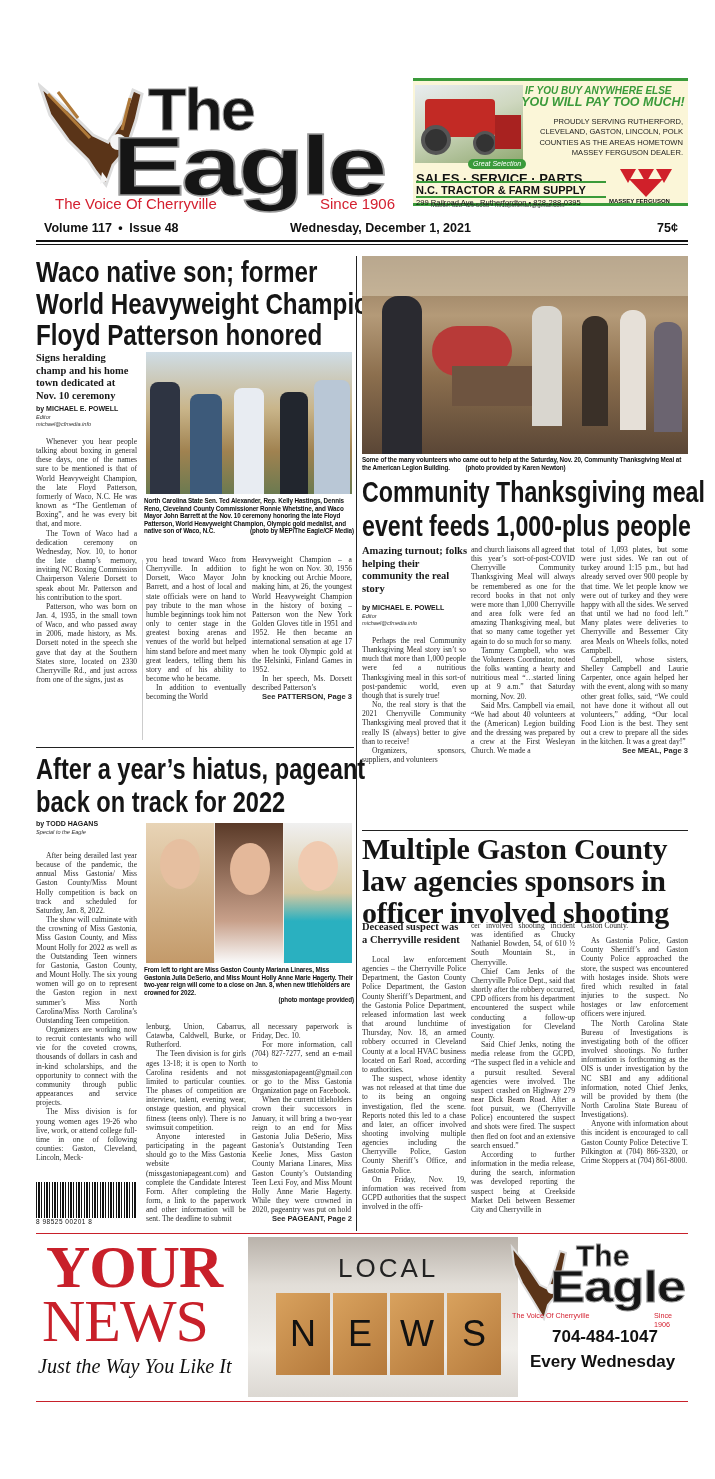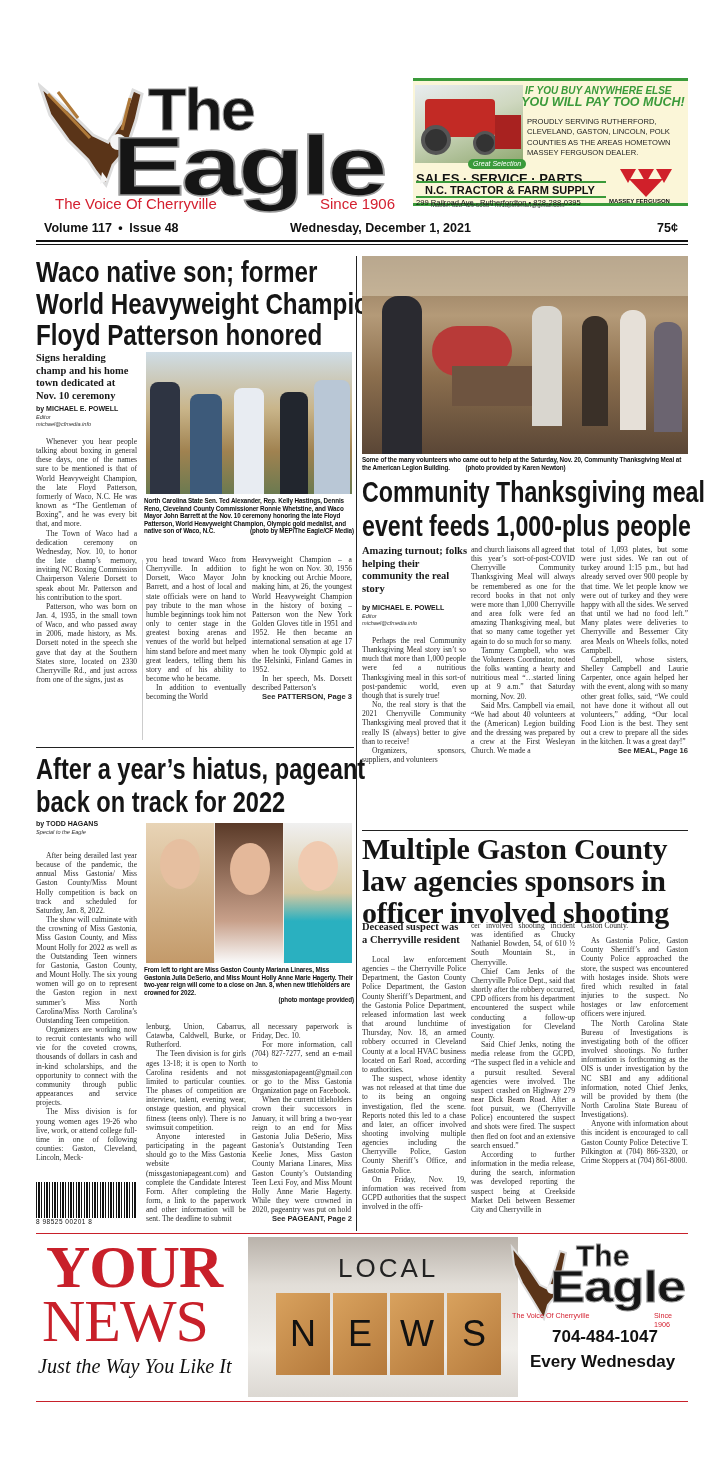--- a/index.html
+++ b/index.html
@@ -46,25 +46,25 @@
 
 <div class="abs" style="left:413px;top:78px;width:275px;height:128px;background:#fbf6d8;border-top:3px solid #3a9a3a;border-bottom:3px solid #3a9a3a">
   <div class="photo" style="left:2px;top:4px;width:108px;height:78px;background:linear-gradient(160deg,#e8ecef 0%,#cfd8c0 45%,#8fa870 100%)">
     <div class="abs" style="left:10px;top:14px;width:70px;height:38px;background:#c22a25;border-radius:4px"></div>
     <div class="abs" style="left:6px;top:40px;width:30px;height:30px;border-radius:50%;background:#333;border:4px solid #555"></div>
     <div class="abs" style="left:58px;top:46px;width:24px;height:24px;border-radius:50%;background:#333;border:3px solid #555"></div>
     <div class="abs" style="left:80px;top:30px;width:26px;height:34px;background:#a82220"></div>
   </div>
   <div class="abs sans" style="left:112px;top:4px;width:160px;text-align:left;font-style:italic;font-weight:bold;font-size:10px;color:#3a9a3a;line-height:11px">IF YOU BUY ANYWHERE ELSE</div>
   <div class="abs sans" style="left:106px;top:14px;width:168px;text-align:center;font-style:italic;font-weight:bold;font-size:12.5px;color:#3a9a3a;line-height:14px">YOU WILL PAY TOO MUCH!</div>
-  <div class="abs sans" style="left:114px;top:36px;width:156px;text-align:left;font-size:7.6px;line-height:10.4px;color:#222">PROUDLY SERVING RUTHERFORD, CLEVELAND, GASTON, LINCOLN, POLK COUNTIES AS THE AREAS HOMETOWN MASSEY FERGUSON DEALER.</div>
+  <div class="abs sans" style="left:114px;top:36px;width:156px;text-align:right;font-size:7.6px;line-height:10.4px;color:#222">PROUDLY SERVING RUTHERFORD, CLEVELAND, GASTON, LINCOLN, POLK COUNTIES AS THE AREAS HOMETOWN MASSEY FERGUSON DEALER.</div>
   <div class="abs sans" style="left:55px;top:78px;padding:0 5px;background:#3a9a3a;border-radius:6px;font-style:italic;font-size:7px;color:#fff;line-height:10px">Great Selection</div>
   <div class="abs sans" style="left:3px;top:90px;font-weight:bold;font-size:13px;color:#111">SALES · SERVICE · PARTS</div>
   <div class="abs" style="left:3px;top:100px;width:190px;border-top:2px solid #3a9a3a"></div>
-  <div class="abs sans" style="left:12px;top:103px;font-weight:bold;font-size:11px;color:#111">N.C. TRACTOR &amp; FARM SUPPLY</div>
+  <div class="abs sans" style="left:3px;top:103px;font-weight:bold;font-size:11px;color:#111">N.C. TRACTOR &amp; FARM SUPPLY</div>
   <div class="abs" style="left:3px;top:115px;width:190px;border-top:2px solid #3a9a3a"></div>
   <div class="abs sans" style="left:3px;top:113px;font-size:7.6px;color:#111;margin-top:4px">299 Railroad Ave., Rutherfordton • 828-288-0395</div>
   <div class="abs sans" style="left:18px;top:125px;font-size:6px;color:#333;margin-top:-4px">Mobile: 828-429-5008 • mf1dpshehan@gmail.com</div>
   <svg class="abs" style="left:205px;top:86px" width="56" height="30" viewBox="0 0 56 30">
     <polygon points="2,2 18,2 10,16" fill="#d0202a"></polygon>
     <polygon points="20,2 36,2 28,16" fill="#d0202a"></polygon>
     <polygon points="38,2 54,2 46,16" fill="#d0202a"></polygon>
     <polygon points="11,12 45,12 28,30" fill="#d0202a"></polygon>
   </svg>
   <div class="abs sans" style="left:196px;top:117px;font-weight:bold;font-size:6px;color:#111">MASSEY FERGUSON</div>
@@ -144,21 +144,21 @@
       <p>Organizers, sponsors, suppliers, and volunteers</p>
   </div>
   <div class="col" style="left:471px;top:545px;width:104px;height:281px">
     <p style="text-indent:0">and church liaisons all agreed that this year’s sort-of-post-COVID Cherryville Community Thanksgiving Meal will always be remembered as one for the record books in that not only were more than 1,000 Cherryville and area folk were fed an amazing Thanksgiving meal, but that so many came together yet again to do so much for so many.</p>
       <p>Tammy Campbell, who was the Volunteers Coordinator, noted the folks wanting a hearty and nutritious meal “…started lining up at 9 a.m.” that Saturday morning, Nov. 20.</p>
       <p>Said Mrs. Campbell via email, “We had about 40 volunteers at the (American) Legion building and the dressing was prepared by a crew at the First Wesleyan Church. We made a</p>
   </div>
   <div class="col" style="left:581px;top:545px;width:107px;height:281px">
     <p style="text-indent:0">total of 1,093 plates, but some were just sides. We ran out of turkey around 1:15 p.m., but had already served over 900 people by that time. We let people know we were out of turkey and they were happy with all the sides. We served that until we had no food left.” Many plates were deliveries to Cherryville and Bessemer City area Meals on Wheels folks, noted Campbell.</p>
       <p>Campbell, whose sisters, Shelley Campbell and Laurie Carpenter, once again helped her with the event, along with so many other great folks, said, “We could not have done it without all out volunteers,” adding, “Our local Food Lion is the best. They sent out a crew to prepare all the sides in the kitchen. It was a great day!”</p>
-    <p class="jump">See MEAL, Page 16</p>
+    <p class="jump">See MEAL, Page 3</p>
   </div>
 </article>
 
 <div class="abs" style="left:362px;top:830px;width:326px;border-top:1.5px solid #222"></div>
 
 <article>
   <h1 class="abs cond" style="left:36px;top:752px;font-size:29.5px;line-height:33px;color:#151515;transform:scaleX(0.80);width:400px">
     <div>After a year’s hiatus, pageant</div>
     <div>back on track for 2022</div>
   </h1>

